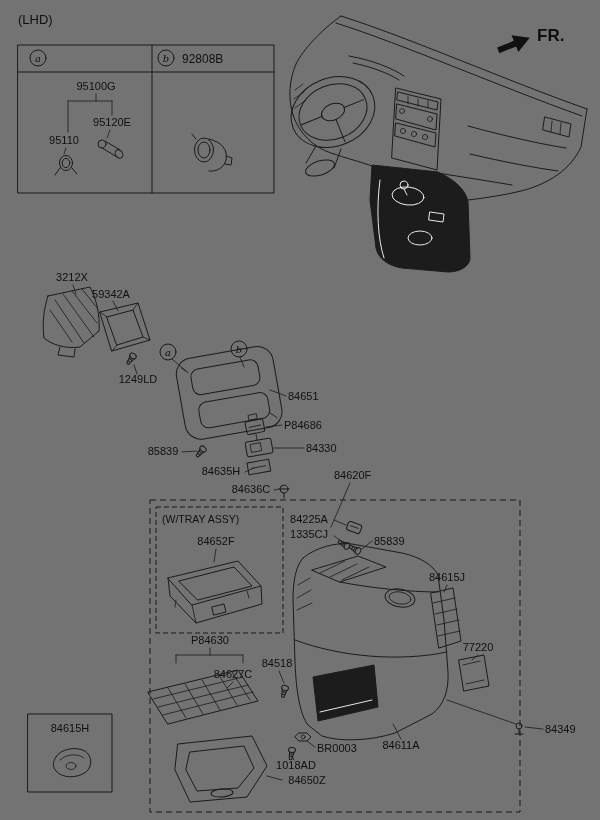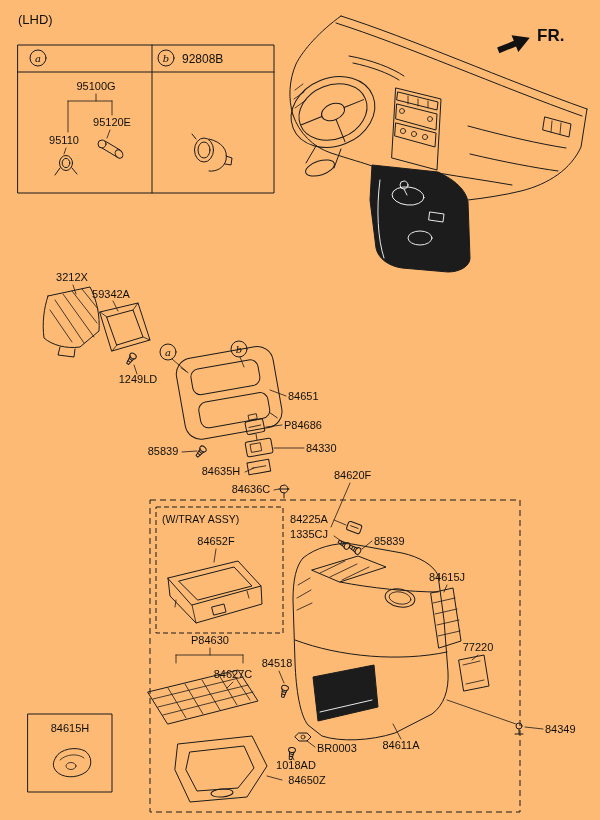--- a/index.html
+++ b/index.html
@@ -1,16 +1,16 @@
 <!DOCTYPE html>
 <html><head>
 <meta charset="utf-8">
 <style>
   html,body{margin:0;padding:0;background:#ffffff;}
-  .page{position:relative;width:600px;height:820px;background:#fdba74;overflow:hidden;}
+  .page{position:relative;width:600px;height:820px;background:#737373;overflow:hidden;}
   svg{display:block;}
   .ln{fill:none;stroke:#1b1b1b;stroke-width:1;stroke-linecap:round;stroke-linejoin:round;}
   .thin{fill:none;stroke:#1b1b1b;stroke-width:.8;stroke-linecap:round;}
   .dark{fill:#1c1c1c;stroke:#1c1c1c;stroke-width:1;}
   .wln{fill:none;stroke:#ffffff;stroke-width:.9;stroke-linecap:round;stroke-linejoin:round;}
   .lbl{font-family:"Liberation Sans",sans-serif;font-size:11px;fill:#101010;}
   .mid{text-anchor:middle;}
   .big{font-size:12px;}
   .hdr{font-family:"Liberation Sans",sans-serif;font-size:13px;fill:#101010;}
   .fr{font-family:"Liberation Sans",sans-serif;font-size:17px;font-weight:bold;fill:#101010;}

